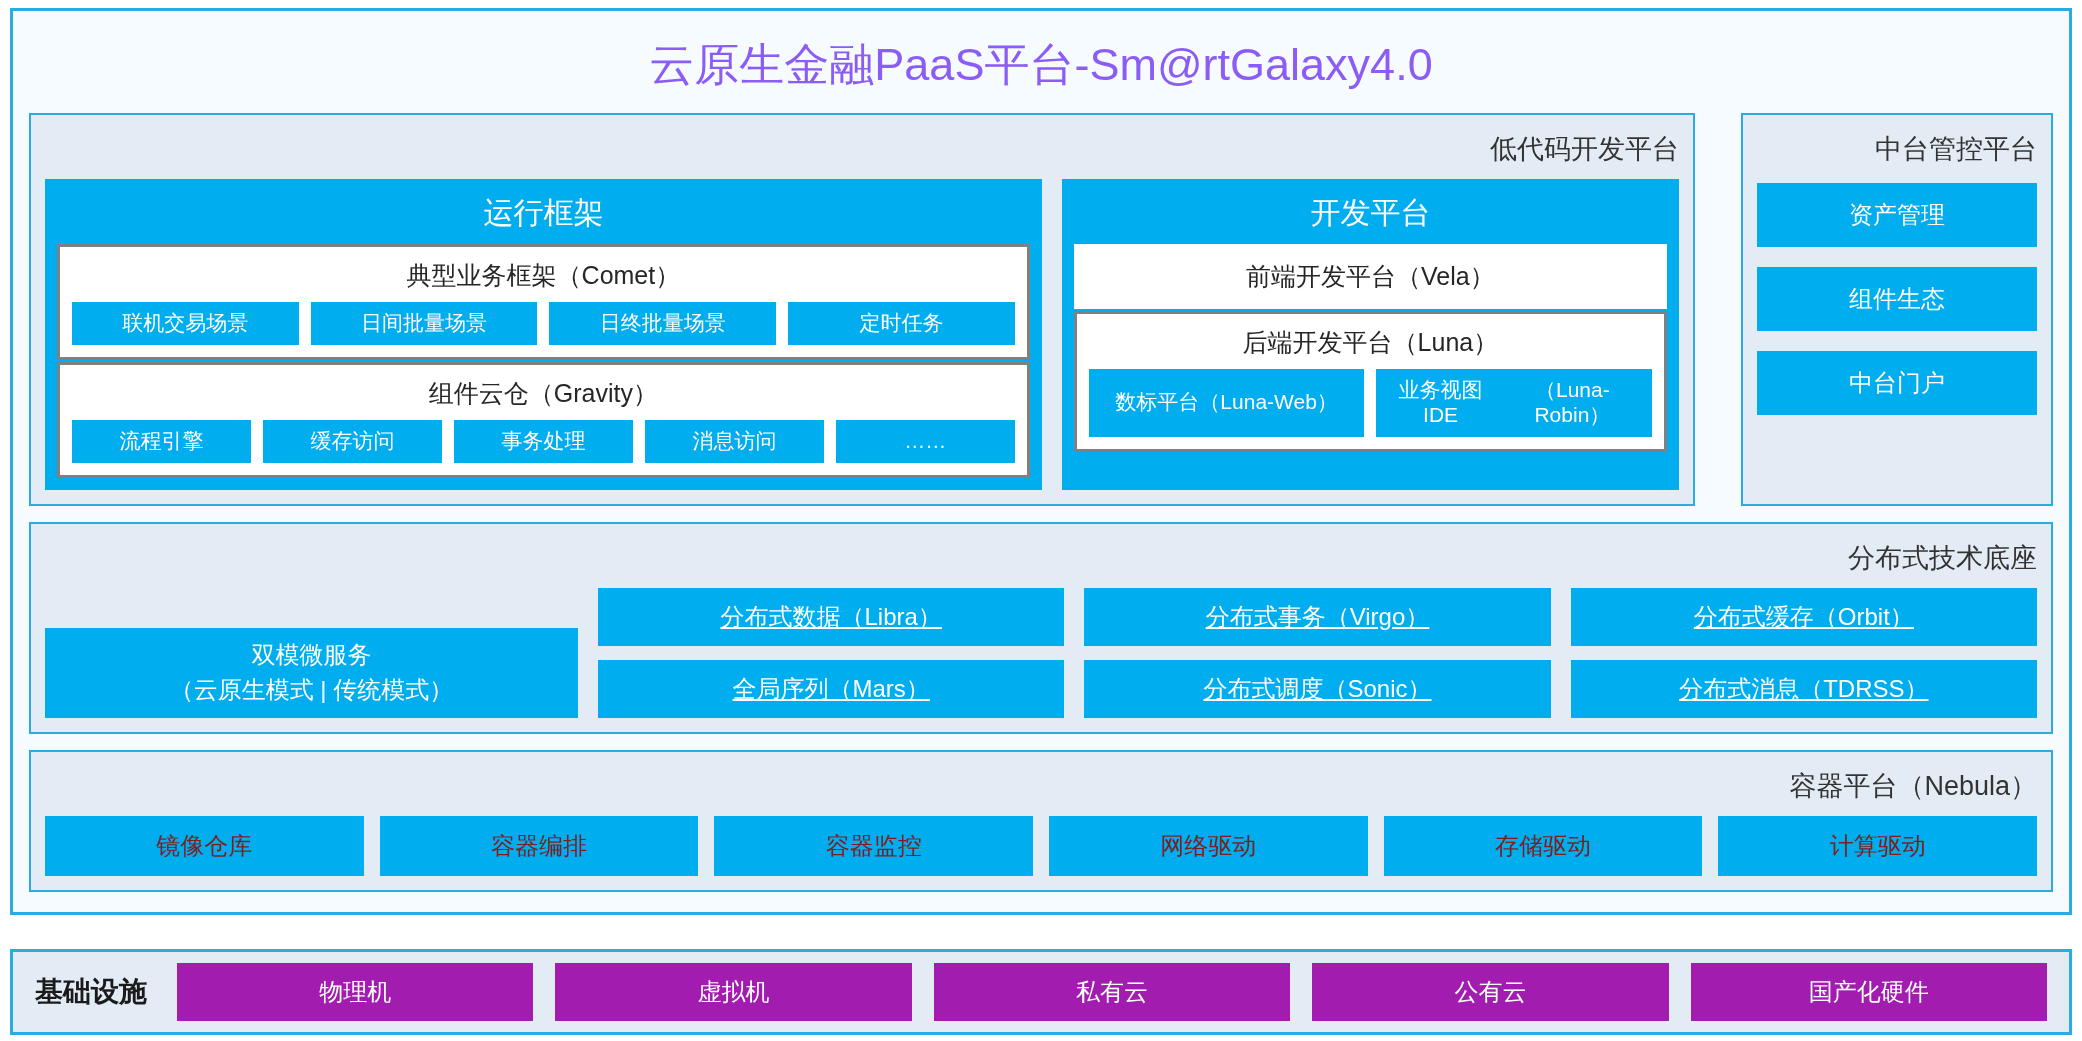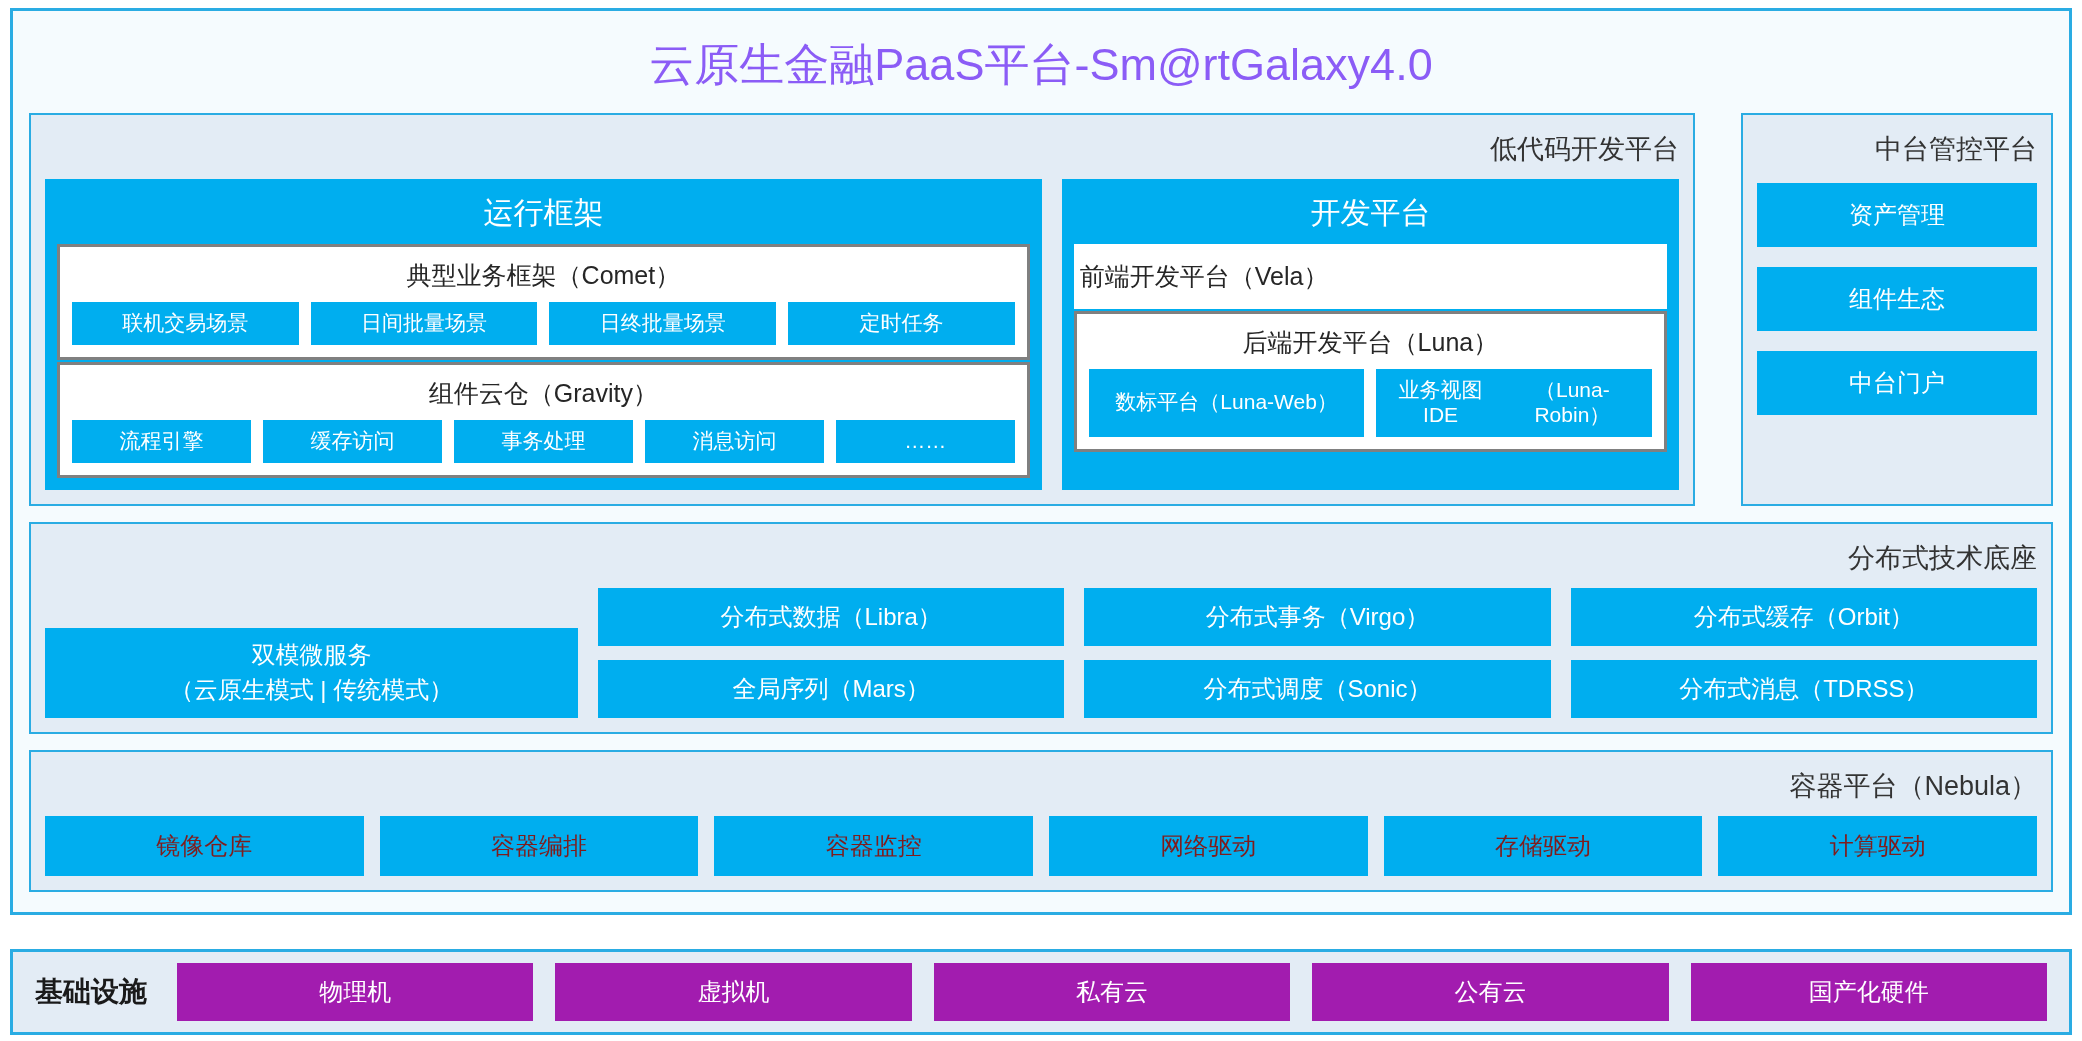--- a/index.html
+++ b/index.html
@@ -122,20 +122,21 @@
   }
   .chip.two-line { white-space: normal; }
 
   .runtime { flex: 1.64 1 0; }
   .devplat { flex: 1 1 0; }
 
   .flat-white-bar {
     background: #ffffff;
     color: #262626;
     font-size: 25px;
+    text-align: center;
     padding: 16px 6px;
     white-space: nowrap;
   }
 
   
   .control-panel {
     width: 312px;
     flex: 0 0 312px;
     margin-left: 28px;
   }
@@ -181,20 +182,21 @@
     flex-direction: column;
     gap: 14px;
   }
   .base-cell {
     background: #00AEEF;
     color: #ffffff;
     font-size: 24px;
     text-align: center;
     padding: 13px 4px;
     white-space: nowrap;
+    text-decoration: underline;
   }
 
   
   .container-panel { margin-top: 16px; }
   .container-row {
     display: flex;
     gap: 16px;
   }
   .container-cell {
     flex: 1 1 0;

